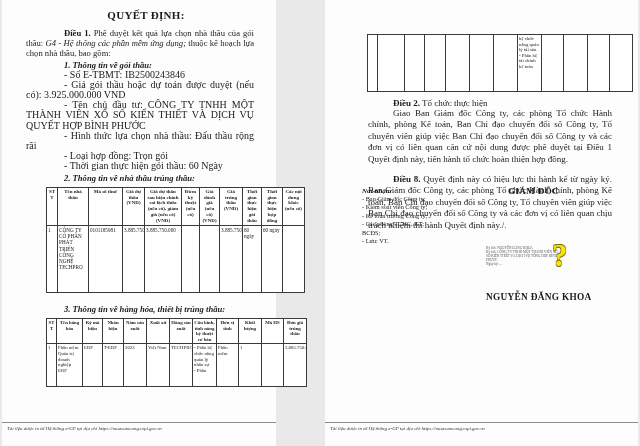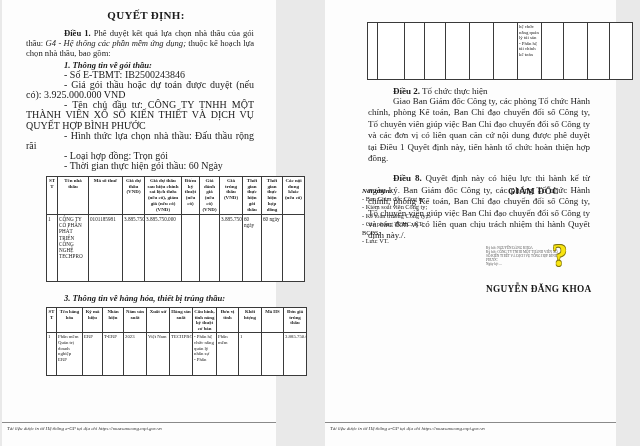--- a/index.html
+++ b/index.html
@@ -4,21 +4,21 @@
 <style>
   html,body{margin:0;padding:0;}
   body{
     width:640px;height:446px;position:relative;overflow:hidden;
     background:#e9e9e9;
     font-family:"Liberation Serif","DejaVu Serif",serif;
     color:#1b1b1b;
   }
   .page{position:absolute;top:0;bottom:0;background:#fdfdfd;}
   #pageL{left:2px;width:274px;padding:9px 10px 0 24px;box-sizing:border-box;}
-  #pageR{left:325px;width:291px;padding:22px 26px 0 43px;box-sizing:border-box;}
+  #pageR{left:325px;width:313px;padding:34px 26px 0 43px;box-sizing:border-box;}
 
   .doc-title{font-size:11px;font-weight:bold;text-align:center;margin:0;letter-spacing:.3px;}
   .para{font-size:8.6px;line-height:10.2px;text-align:justify;}
   .p-d1{margin:7px 12px 0 0;text-indent:38px;}
   .sec-title{font-size:8.6px;font-weight:bold;font-style:italic;margin:1px 0 0 38px;}
   .bullet{font-size:10px;line-height:10.2px;text-align:justify;text-indent:38px;margin-right:12px;}
 
   table.doc-table{border-collapse:collapse;table-layout:fixed;margin-left:20px;background:#fff;}
   .doc-table th,.doc-table td{border:1px solid #3a3a3a;padding:1px 1px;vertical-align:top;
     white-space:pre-line;overflow:hidden;}
@@ -47,40 +47,41 @@
   .nn-item{font-size:6.3px;line-height:8.4px;}
   .giam-doc{position:absolute;left:183px;top:186px;font-size:9px;font-weight:bold;letter-spacing:.4px;}
 
   .stamp{position:absolute;left:161px;top:244px;width:140px;}
   .sig-status{font-size:7.3px;color:#3c3c3c;position:relative;z-index:1;}
   .sig-details{margin-top:2px;position:relative;z-index:1;}
   .sig-details div{font-size:3.4px;line-height:4px;color:#555;}
   .q-mark{position:absolute;left:66px;top:-6px;z-index:2;font-size:31px;font-weight:bold;
     color:#f8e304;opacity:.95;
     text-shadow:0.6px 0.6px 0 #7c6f00,-0.6px -0.6px 0 #7c6f00,0.6px -0.6px 0 #7c6f00,-0.6px 0.6px 0 #7c6f00;}
-  .signer{margin-top:18px;font-size:9.3px;font-weight:bold;letter-spacing:.3px;position:relative;z-index:3;}
+  .signer{margin-top:26px;font-size:9.3px;font-weight:bold;letter-spacing:.3px;position:relative;z-index:3;}
 </style>
 </head>
 <body>
 
 <div class="page" id="pageL">
   <div class="doc-title">QUYẾT ĐỊNH:</div>
 
   <p class="para p-d1"><b>Điều 1.</b><span> Phê duyệt kết quả lựa chọn nhà thầu của gói thầu: </span><i>G4 - Hệ thống các phần mềm ứng dụng;</i><span> thuộc kế hoạch lựa chọn nhà thầu, bao gồm:</span></p>
 
   <div class="sec-title">1. Thông tin về gói thầu:</div>
   <div id="bullets">
       <div class="bullet">- Số E-TBMT: IB2500243846</div>
       <div class="bullet">- Giá gói thầu hoặc dự toán được duyệt (nếu có): 3.925.000.000 VND</div>
       <div class="bullet">- Tên chủ đầu tư: CÔNG TY TNHH MỘT THÀNH VIÊN XỔ SỐ KIẾN THIẾT VÀ DỊCH VỤ QUYẾT HỢP BÌNH PHƯỚC</div>
       <div class="bullet">- Hình thức lựa chọn nhà thầu: Đấu thầu rộng rãi</div>
       <div class="bullet">- Loại hợp đồng: Trọn gói</div>
       <div class="bullet">- Thời gian thực hiện gói thầu: 60 Ngày</div>
     </div>
 
+  <div class="sec-title">2. Thông tin về nhà thầu trúng thầu:</div>
   <table class="doc-table" id="table2" style="width: 258px;">
       <colgroup>
         <col style="width: 11px;">
         <col style="width: 31px;">
         <col style="width: 34px;">
         <col style="width: 22px;">
         <col style="width: 37px;">
         <col style="width: 18px;">
         <col style="width: 20px;">
         <col style="width: 23px;">

